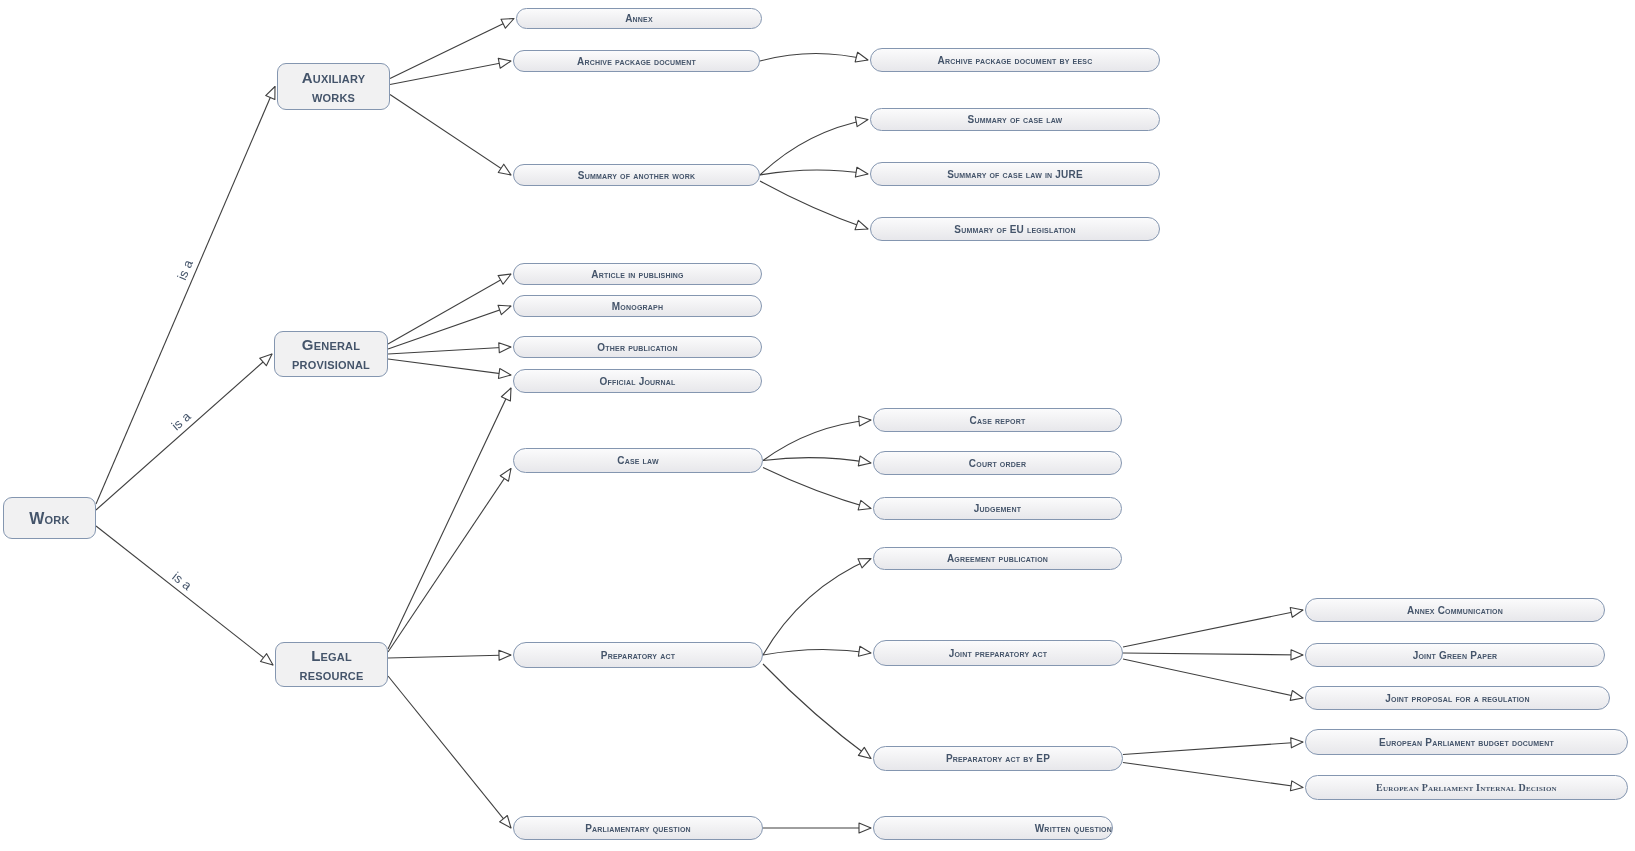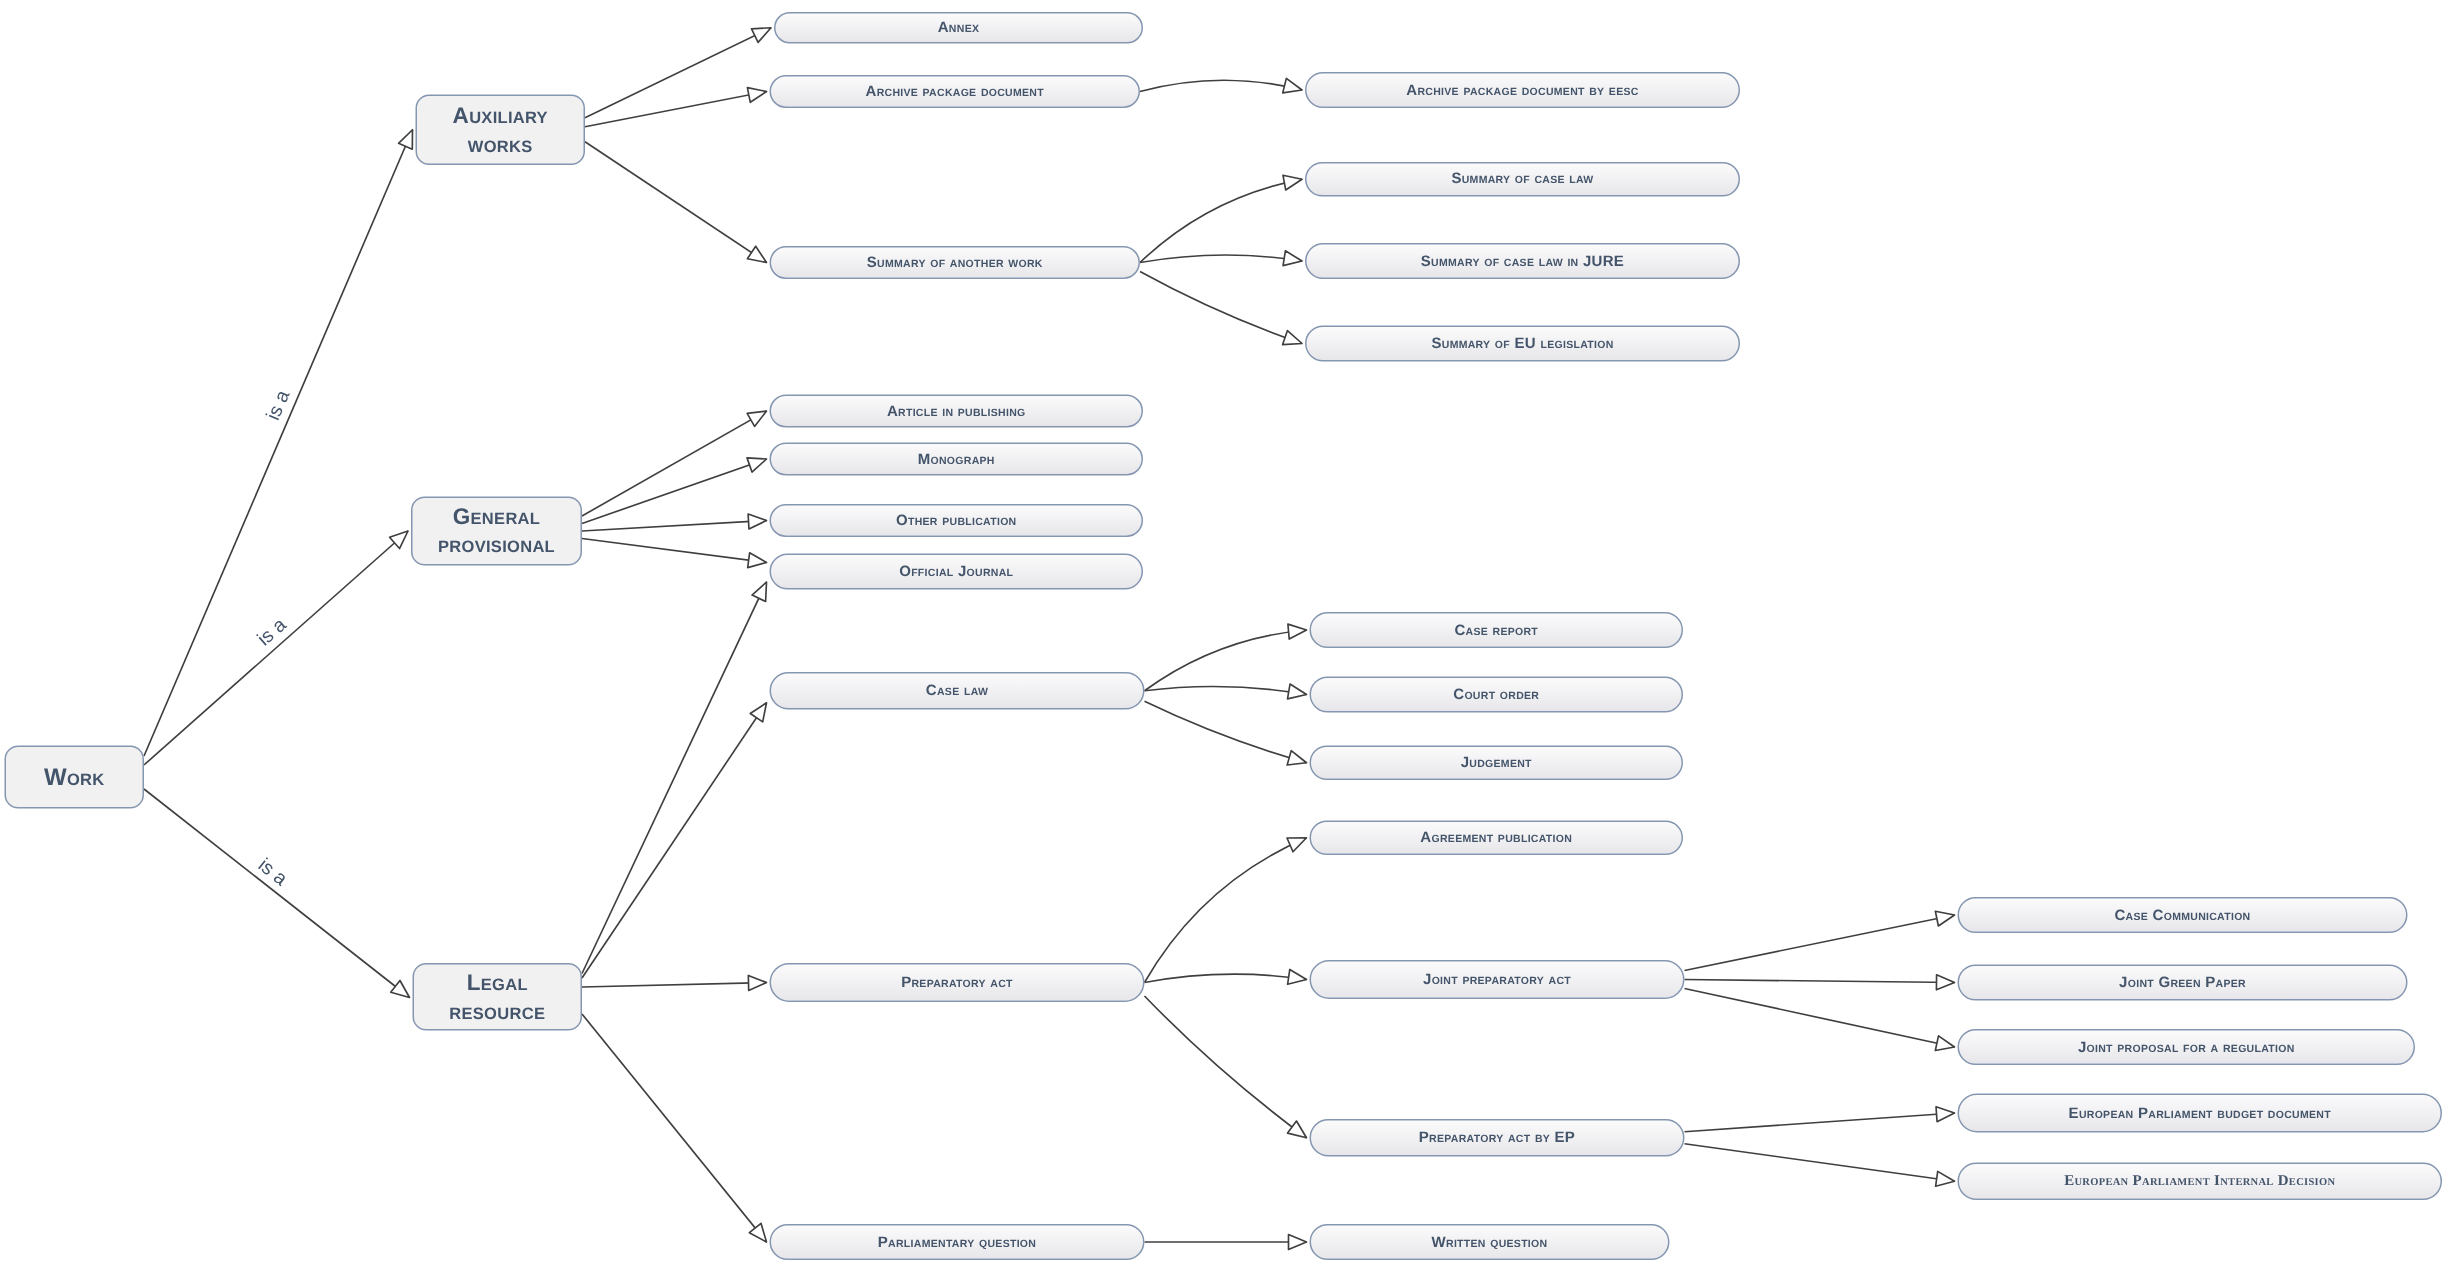--- a/index.html
+++ b/index.html
@@ -120,40 +120,40 @@
       <div class="node pill" style="left: 513px; top: 642px; width: 250px; height: 26px;">
         <span>Preparatory act</span>
       </div>
       <div class="node pill" style="left: 873px; top: 547px; width: 249px; height: 23px;">
         <span>Agreement publication</span>
       </div>
       <div class="node pill" style="left: 873px; top: 640px; width: 250px; height: 26px;">
         <span>Joint preparatory act</span>
       </div>
       <div class="node pill" style="left: 1305px; top: 598px; width: 300px; height: 24px;">
-        <span>Case Communication</span>
+        <span>Annex Communication</span>
       </div>
       <div class="node pill" style="left: 1305px; top: 643px; width: 300px; height: 24px;">
         <span>Joint Green Paper</span>
       </div>
       <div class="node pill" style="left: 1305px; top: 686px; width: 305px; height: 24px;">
         <span>Joint proposal for a regulation</span>
       </div>
       <div class="node pill" style="left: 873px; top: 746px; width: 250px; height: 25px;">
         <span>Preparatory act by EP</span>
       </div>
       <div class="node pill" style="left: 1305px; top: 729px; width: 323px; height: 26px;">
         <span>European Parliament budget document</span>
       </div>
       <div class="node pill" style="left: 1305px; top: 775px; width: 323px; height: 25px; font-family: Liberation Serif, serif;">
         <span>European Parliament Internal Decision</span>
       </div>
       <div class="node pill" style="left: 513px; top: 816px; width: 250px; height: 24px;">
         <span>Parliamentary question</span>
       </div>
-      <div class="node pill" style="left: 873px; top: 816px; width: 240px; height: 24px;">
+      <div class="node pill" style="left: 873px; top: 816px; width: 240px; height: 24px; justify-content: flex-end;">
         <span>Written question</span>
       </div>
       <div class="edge-label" style="left: 185.259px; top: 270.434px; transform: translate(-50%, -50%) rotate(-66.7931deg);">is a</div>
       <div class="edge-label" style="left: 180.887px; top: 421.397px; transform: translate(-50%, -50%) rotate(-41.5526deg);">is a</div>
       <div class="edge-label" style="left: 181.826px; top: 580.685px; transform: translate(-50%, -50%) rotate(38.1429deg);">is a</div>
     </div>
 </div>
 
 </body></html>

